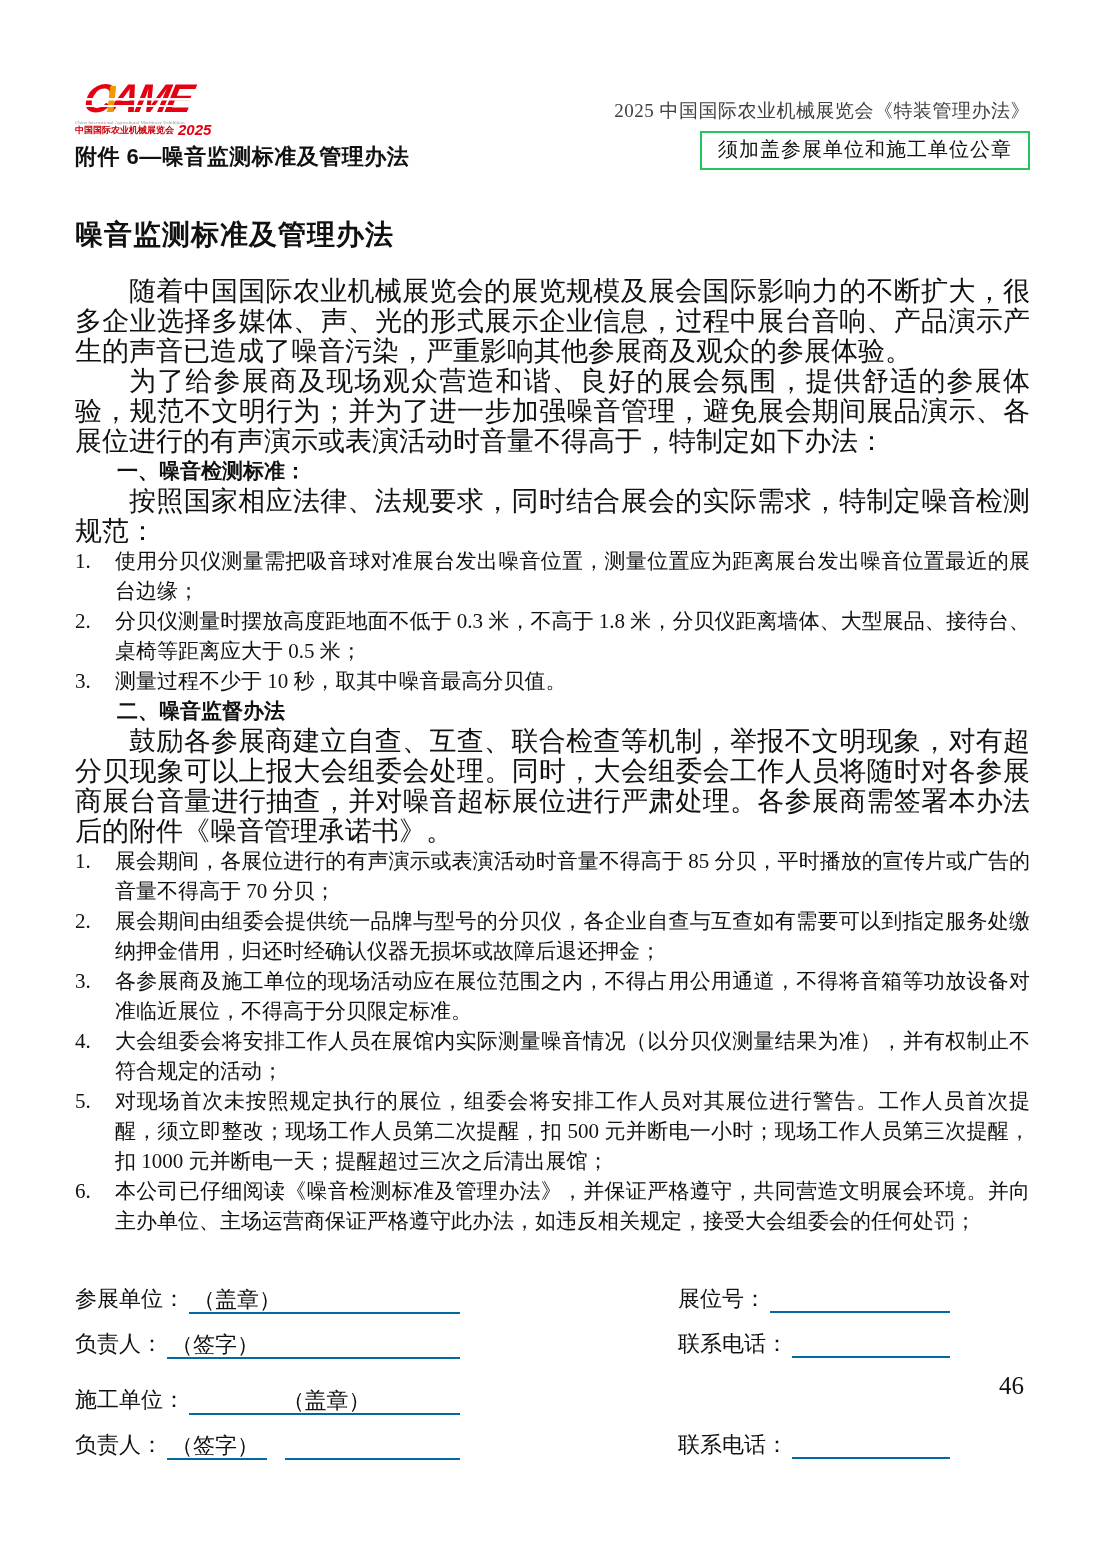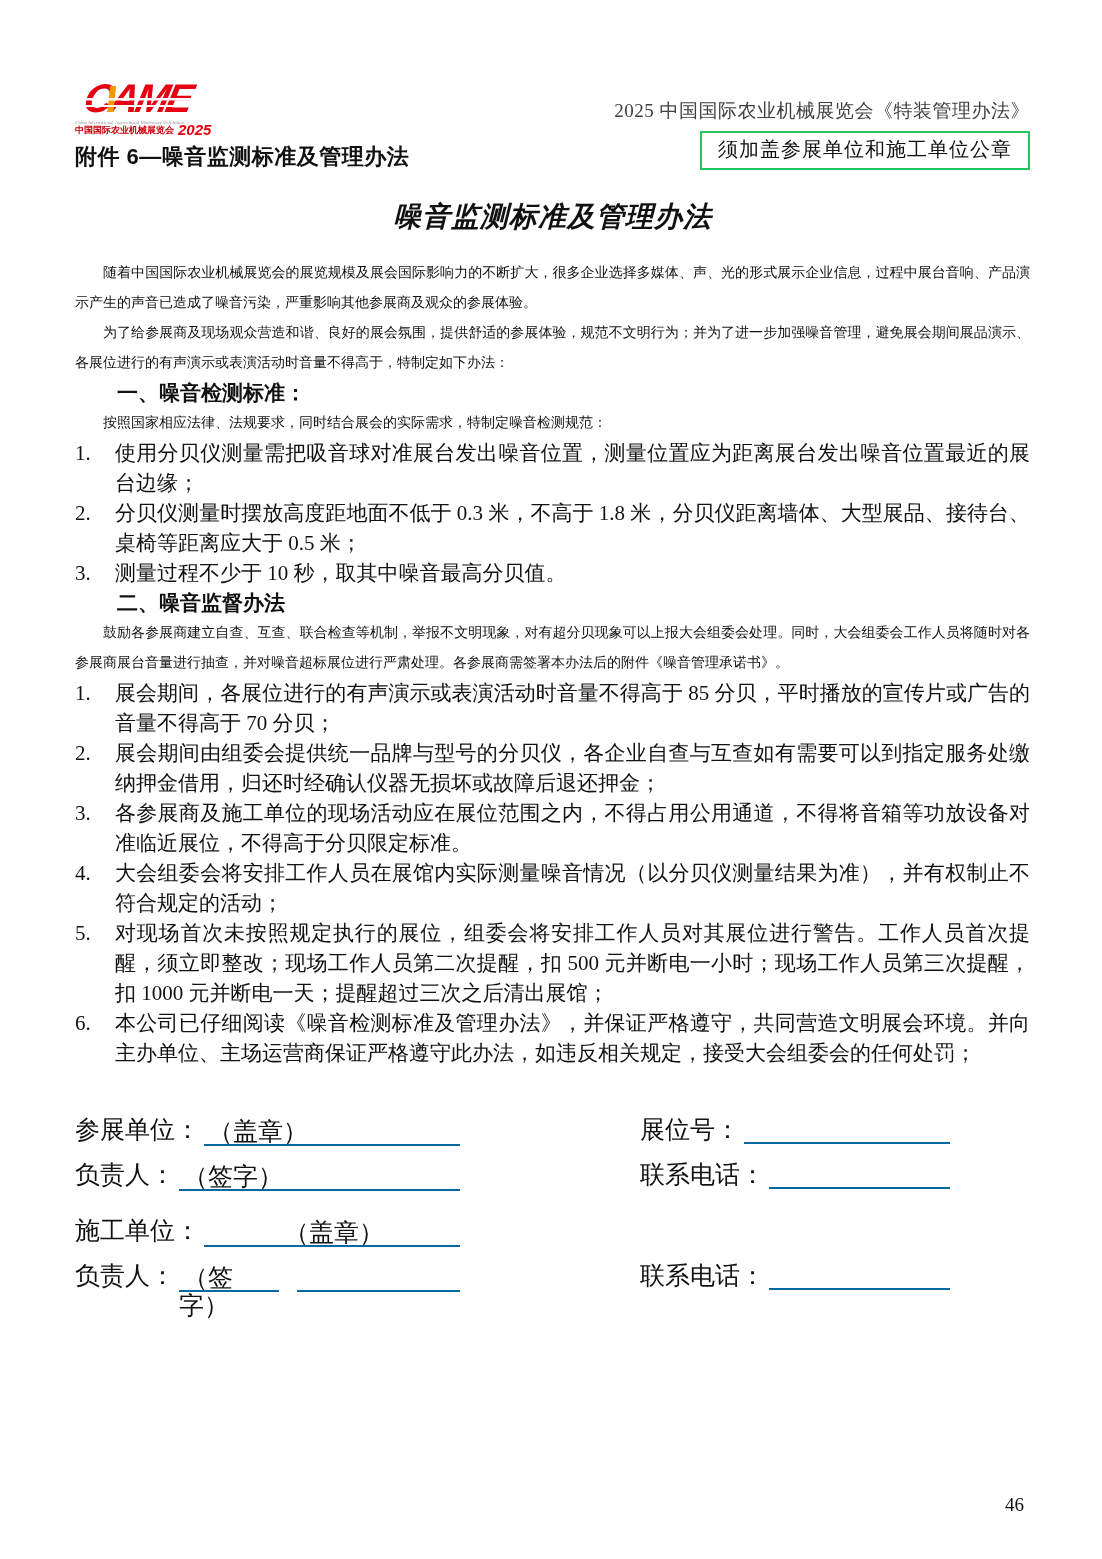--- a/index.html
+++ b/index.html
@@ -33,63 +33,62 @@
     font-size:20px; letter-spacing:1px;
   }
   .attachment {
     position:absolute; left:0; bottom:0;
     font-family:"Liberation Sans","DejaVu Sans",sans-serif;
     font-size:22px; font-weight:700; letter-spacing:0.5px;
   }
 
   
   .doc-title {
-    text-align:center;
+    text-align:left;
     font-size:28px; font-weight:700;
-    margin-top:26px; margin-bottom:22px;
+    margin-top:44px; margin-bottom:22px;
     letter-spacing:1px;
-    font-style:italic;
   }
 
   
   .para {
-    font-size:14px; line-height:30px;
+    font-size:27px; line-height:30px;
     text-align:justify;
   }
   .indent { text-indent:2em; }
   .sec-heading {
     font-family:"Liberation Sans","DejaVu Sans",sans-serif;
     font-size:21px; font-weight:700;
     line-height:30px;
     padding-left:2em;
   }
   .list-item { display:flex; font-size:21px; line-height:30px; }
   .list-item .num { width:40px; flex:0 0 40px; }
   .list-item .li-text { flex:1; text-align:justify; }
 
   
   .sig-section { margin-top:48px; }
-  .sig-row { display:flex; align-items:flex-end; height:30px; margin-bottom:15px; font-size:25px; }
+  .sig-row { display:flex; align-items:flex-end; height:30px; margin-bottom:15px; font-size:22px;gap:38px; }
   .sig-row.block-gap { margin-top:26px;text-align:center; }
   .sig-left { width:385px; display:flex; align-items:flex-end; }
   .sig-right { flex:1; margin-left:180px; margin-right:80px; display:flex; align-items:center; }
   .sig-label { white-space:nowrap; }
   .sig-line {
     flex:1; display:inline-block;
     border-bottom:2px solid #0369a1;
     height:28px; line-height:28px;
     margin-left:4px;
   }
   .sig-line.fixed { flex:0 0 auto; }
   .sig-gap { flex:0 0 14px; }
   .hint { padding-left:4px; }
 
   .page-number {
-    position:absolute; right:78px; top:1494px;
-    font-size:19px; color:#111;
+    position:absolute; right:78px; top:1372px;
+    font-size:25px; color:#111;
   }
 </style>
 </head>
 <body>
 
 <div class="page">
   <div class="content">
 
     <div class="header">
 

